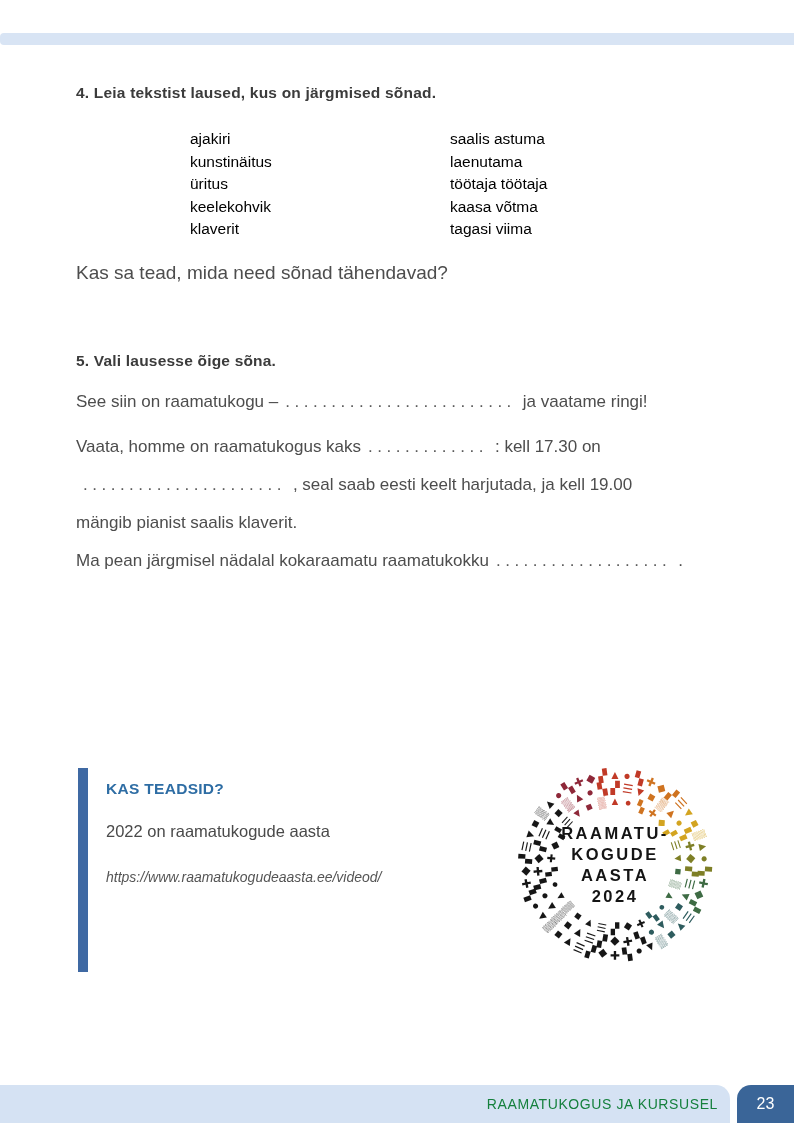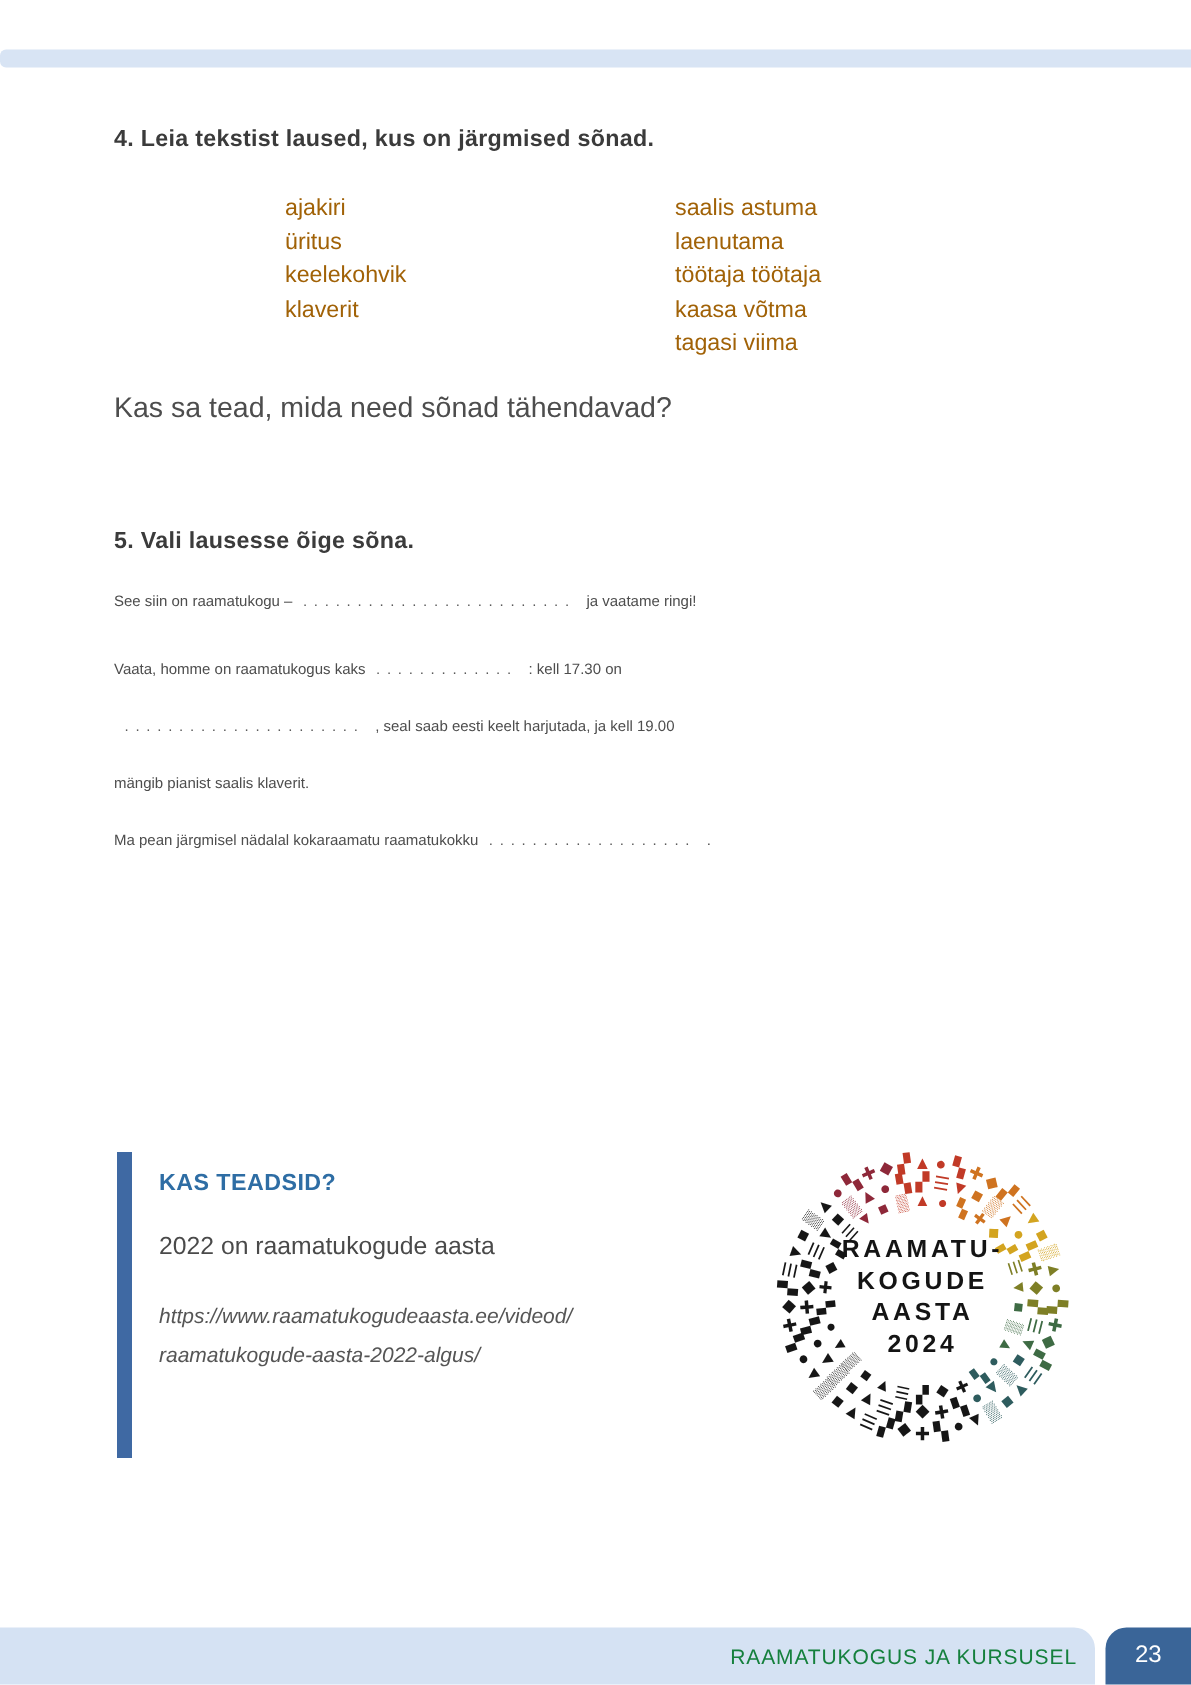--- a/index.html
+++ b/index.html
@@ -19,24 +19,24 @@
     position:absolute; left:76px; font-size:15.5px; font-weight:bold;
     color:#3b3b3b; letter-spacing:0.2px;
   }
   #ex4-title { top:84px; }
   #ex5-title { top:352px; }
   .word-cols {
     position:absolute; left:190px; top:128px; width:520px;
     display:flex;
   }
   .word-col { list-style:none; width:267px; }
-  .word-col li { font-size:15.5px; line-height:22.5px; color:#a16207; }
+  .word-col li { font-size:15.5px; line-height:22.5px; color:#000000; }
   #ex4-question { position:absolute; left:76px; top:262px; font-size:19px; color:#4d4d4d; }
   #sentences { position:absolute; left:76px; top:392px; width:680px; }
-  .sline { font-size:10px; color:#4d4d4d; line-height:20px; white-space:nowrap; }
+  .sline { font-size:17px; color:#4d4d4d; line-height:20px; white-space:nowrap; }
   .sline.gap-lg { margin-bottom:25px; }
   .sline.gap-sm { margin-bottom:18px; }
   .dots { letter-spacing:4.5px; margin:0 7px; color:#5a5a5a; }
   .dots:empty { margin:0; }
 
   .infobox-bar {
     position:absolute; left:78px; top:768px; width:10px; height:204px;
     background:#3f69a3;
   }
   .infobox-heading {
@@ -82,20 +82,21 @@
 </head>
 <body>
 
 <div class="topbar"></div>
 
 <div class="ex-title" id="ex4-title">4. Leia tekstist laused, kus on järgmised sõnad.</div>
 
 <div class="word-cols">
   <ul class="word-col" id="word-col-1">
       <li>ajakiri</li>
+      <li>kunstinäitus</li>
       <li>üritus</li>
       <li>keelekohvik</li>
       <li>klaverit</li>
     </ul>
   <ul class="word-col" id="word-col-2">
       <li>saalis astuma</li>
       <li>laenutama</li>
       <li>töötaja töötaja</li>
       <li>kaasa võtma</li>
       <li>tagasi viima</li>
@@ -112,21 +113,20 @@
     <div class="sline gap-sm"><span class="dots">......................</span><span>, seal saab eesti keelt harjutada, ja kell 19.00</span></div>
     <div class="sline gap-sm"><span>mängib pianist saalis klaverit.</span></div>
     <div class="sline gap-sm"><span>Ma pean järgmisel nädalal kokaraamatu raamatukokku</span><span class="dots">...................</span><span>.</span></div>
   </div>
 
 <div class="infobox-bar"></div>
 <div class="infobox-heading">KAS TEADSID?</div>
 <div class="infobox-text">2022 on raamatukogude aasta</div>
 <div class="infobox-url">
   <div>https://www.raamatukogudeaasta.ee/videod/</div>
-  <div>raamatukogude-aasta-2022-algus/</div>
 </div>
 
 <div class="logo">
   <div class="logo-ring" id="logo-ring">
       <span class="logo-glyph" style="font-size: 12px; color: rgb(193, 58, 39); transform: translate(-50%, -50%) rotate(0deg) translate(0px, -90px);">▲</span>
       <span class="logo-glyph" style="font-size: 12px; color: rgb(193, 58, 39); transform: translate(-50%, -50%) rotate(7.82609deg) translate(0px, -90px);">●</span>
       <span class="logo-glyph" style="font-size: 12px; color: rgb(193, 58, 39); transform: translate(-50%, -50%) rotate(15.6522deg) translate(0px, -90px);">▚</span>
       <span class="logo-glyph" style="font-size: 12px; color: rgb(207, 115, 32); transform: translate(-50%, -50%) rotate(23.4783deg) translate(0px, -90px);">✚</span>
       <span class="logo-glyph" style="font-size: 12px; color: rgb(207, 115, 32); transform: translate(-50%, -50%) rotate(31.3043deg) translate(0px, -90px);">◆</span>
       <span class="logo-glyph" style="font-size: 12px; color: rgb(207, 115, 32); transform: translate(-50%, -50%) rotate(39.1304deg) translate(0px, -90px);">▞</span>

